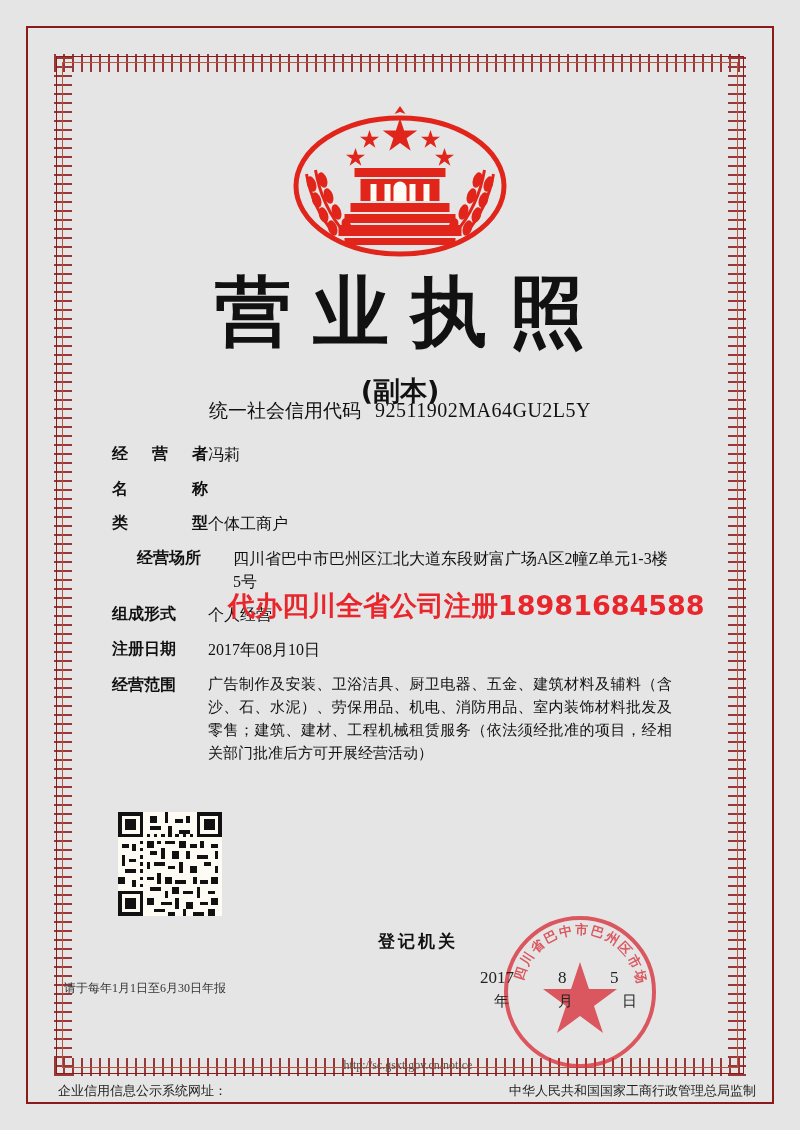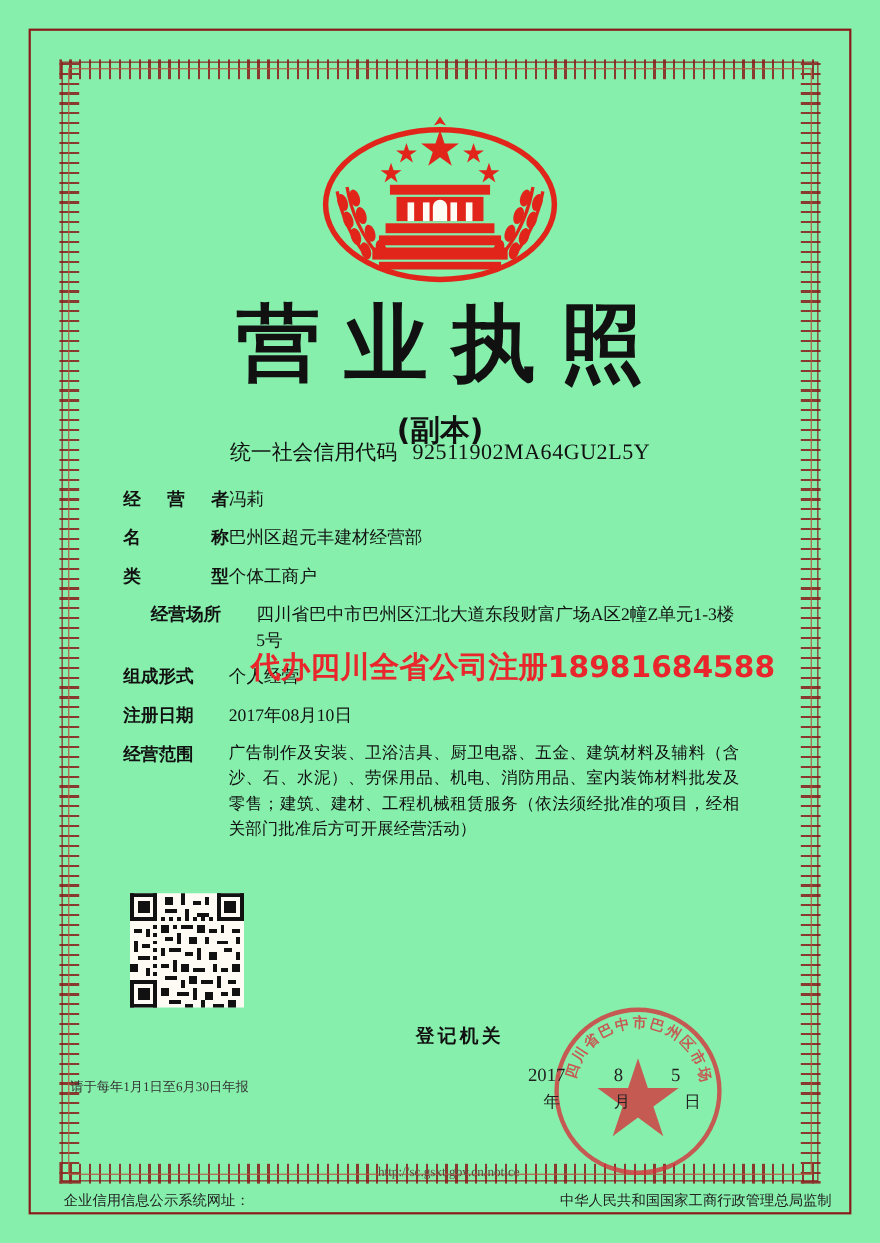--- a/index.html
+++ b/index.html
@@ -13,21 +13,21 @@
     font-family: "Liberation Serif", serif;
     position: relative;
     overflow: hidden;
   }
 
   .certificate {
     position: absolute;
     left: 0; top: 0;
     width: 800px;
     height: 1130px;
-    background: #86efac;
+    background: #e5e5e5;
   }
 
   
   .border-outer {
     position: absolute;
     left: 26px; top: 26px;
     width: 748px; height: 1078px;
     border: 2px solid #8b1a1a;
     box-sizing: border-box;
   }
@@ -357,21 +357,20 @@
         <span>者</span>
       </div>
       <div class="value">冯莉</div>
     </div>
 
     <div class="row">
       <div class="label spread">
         <span>名</span>
         <span>称</span>
       </div>
-      <div class="value">巴州区超元丰建材经营部</div>
     </div>
 
     <div class="row">
       <div class="label spread">
         <span>类</span>
         <span>型</span>
       </div>
       <div class="value">个体工商户</div>
     </div>
 

